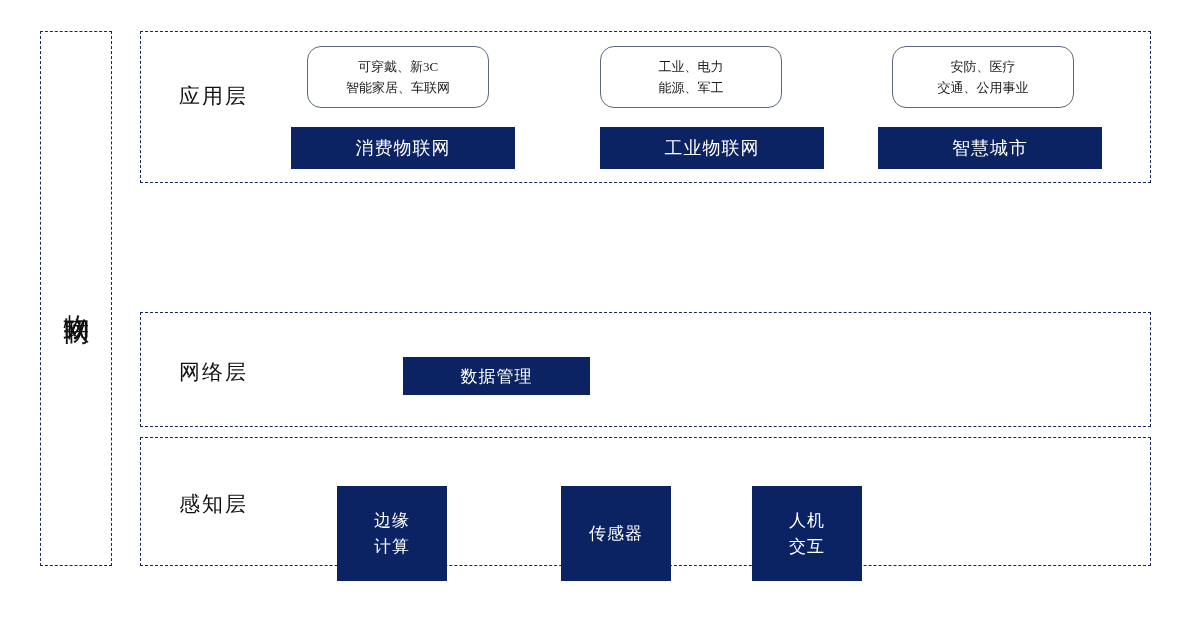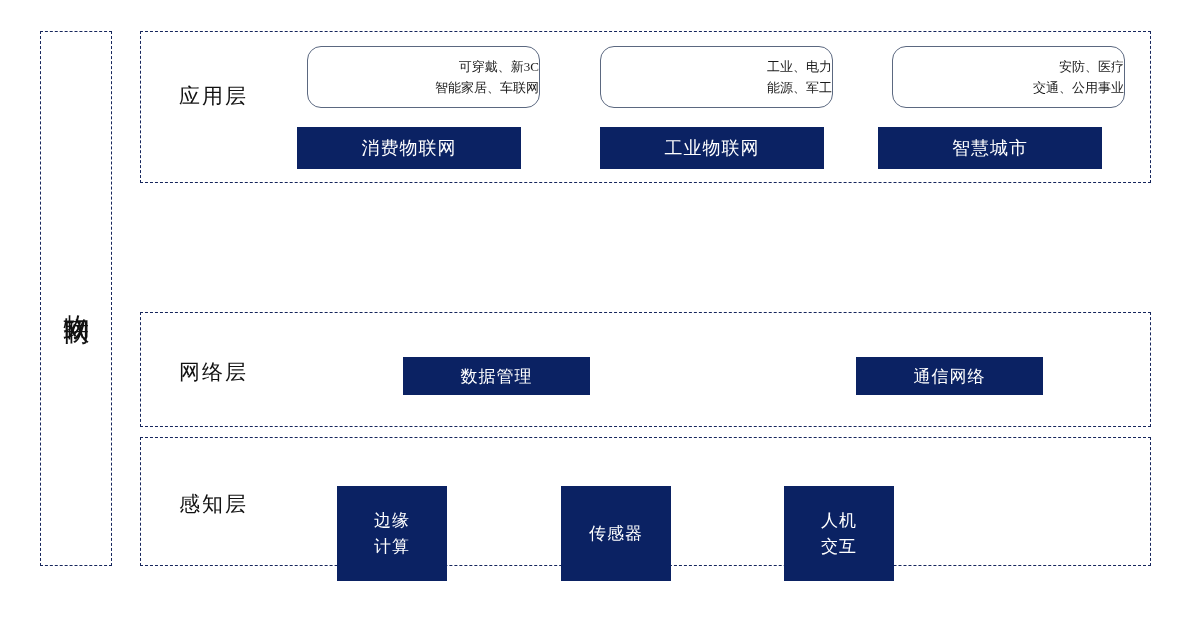--- a/index.html
+++ b/index.html
@@ -82,29 +82,29 @@
 
   
   .round-box {
     position: absolute;
     border: 1px solid #5b6880;
     border-radius: 14px;
     background: #ffffff;
     box-sizing: border-box;
     display: flex;
     flex-direction: column;
-    align-items: flex-end;
+    align-items: center;
     justify-content: center;
     color: #1a1a1a;
     font-size: 13px;
     line-height: 1.65;
     font-family: "Liberation Serif", "DejaVu Serif", serif;
     top: 14px;
     height: 62px;
-    width: 233px;
+    width: 182px;
   }
   .round-box .ln { display: block; white-space: nowrap; }
 
   .rb-1 { left: 166px; }
   .rb-2 { left: 459px; }
   .rb-3 { left: 751px; }
 
   
   .navy {
     position: absolute;
@@ -121,21 +121,21 @@
   .navy .ln { display: block; white-space: nowrap; }
 
   
   .app-navy {
     top: 95px;
     height: 42px;
     width: 224px;
     font-size: 18px;
     letter-spacing: 1px;
   }
-  .an-1 { left: 156px; }
+  .an-1 { left: 150px; }
   .an-2 { left: 459px; }
   .an-3 { left: 737px; }
 
   
   .plat-navy {
     top: 36px;
     height: 42px;
     width: 143px;
     font-size: 17px;
     letter-spacing: 0.5px;
@@ -161,21 +161,21 @@
   .percep-navy {
     top: 48px;
     height: 95px;
     width: 110px;
     font-size: 17px;
     line-height: 1.5;
     letter-spacing: 1px;
   }
   .sn-1 { left: 196px; }
   .sn-2 { left: 420px; }
-  .sn-3 { left: 643px; }
+  .sn-3 { left: 611px; }
   .sn-4 { left: 861px; }
 </style>
 </head>
 <body>
 
 <div id="diagram">
 
   <div class="iot-frame">
     <div class="iot-label">物联网</div>
   </div>
@@ -209,23 +209,20 @@
       </div>
     </div>
 
 
     <div class="layer layer-net">
       <div class="layer-title">网络层</div>
 
       <div class="navy net-navy nn-1">
         <span class="ln">数据管理</span>
       </div>
-      <div class="navy net-navy nn-2">
-        <span class="ln">通信网络</span>
-      </div>
     </div>
 
     <div class="layer layer-percep">
       <div class="layer-title">感知层</div>
 
       <div class="navy percep-navy sn-1">
         <span class="ln">边缘</span>
         <span class="ln">计算</span>
       </div>
       <div class="navy percep-navy sn-2">

